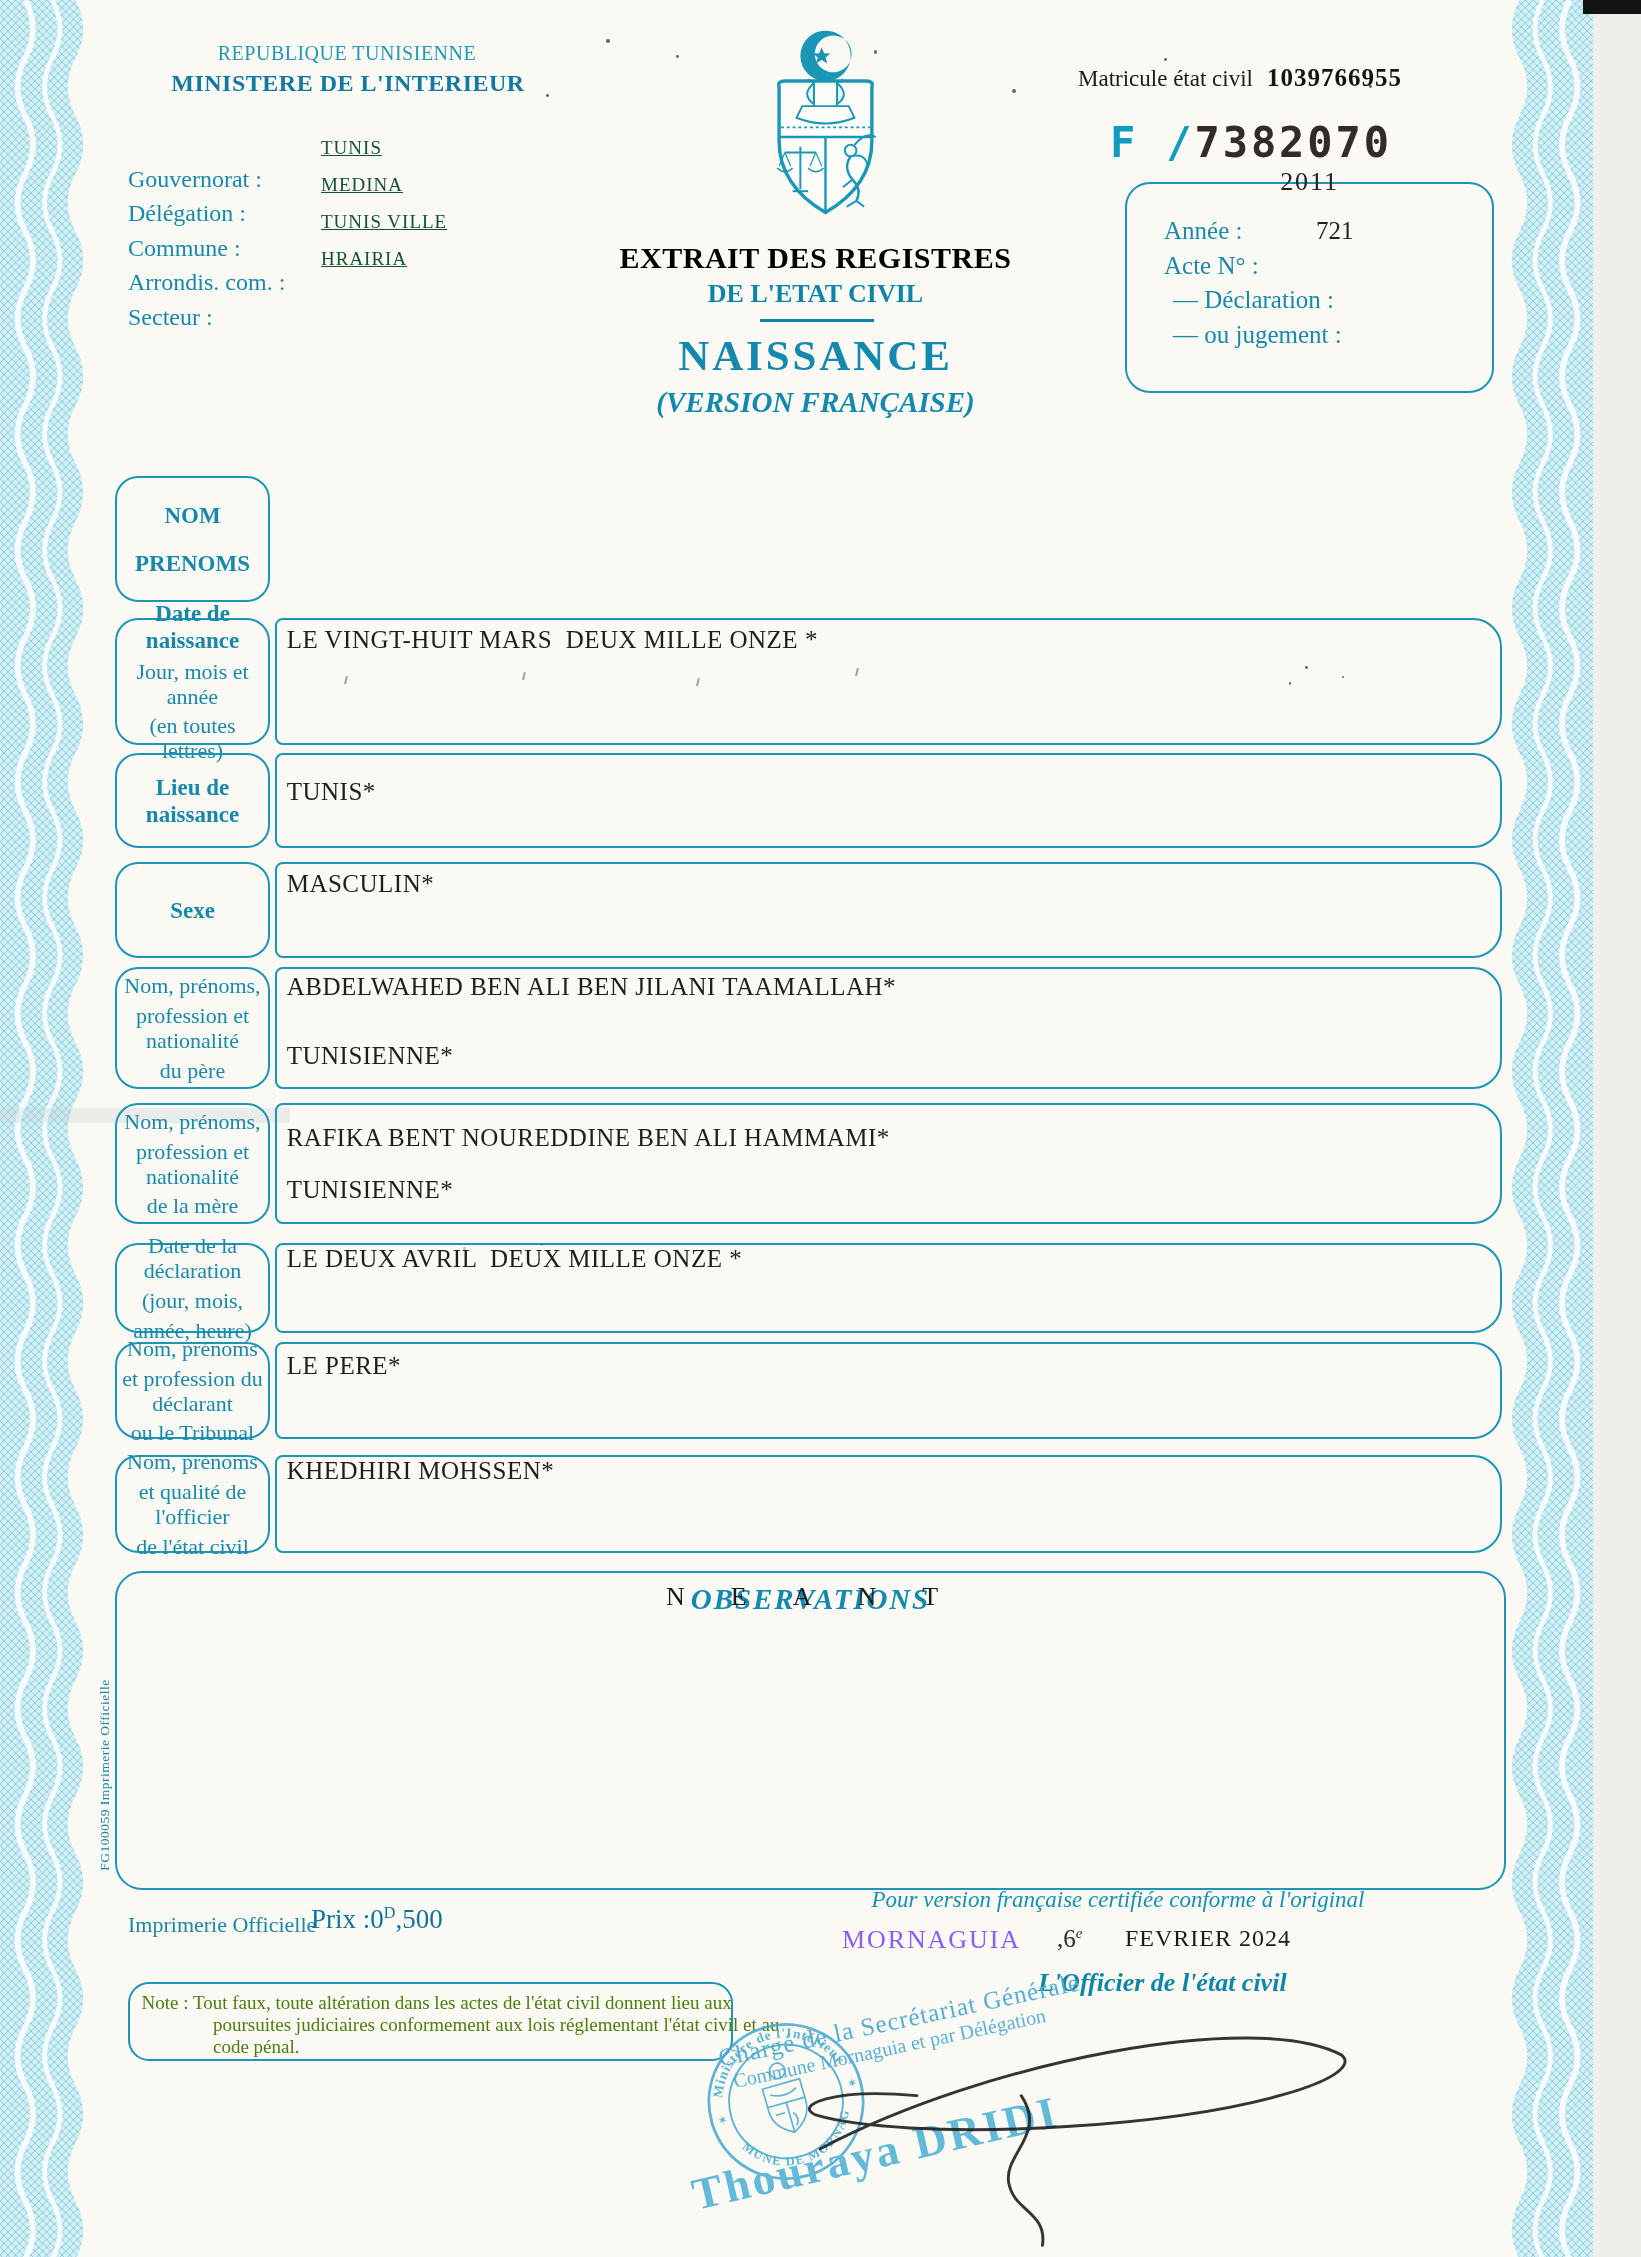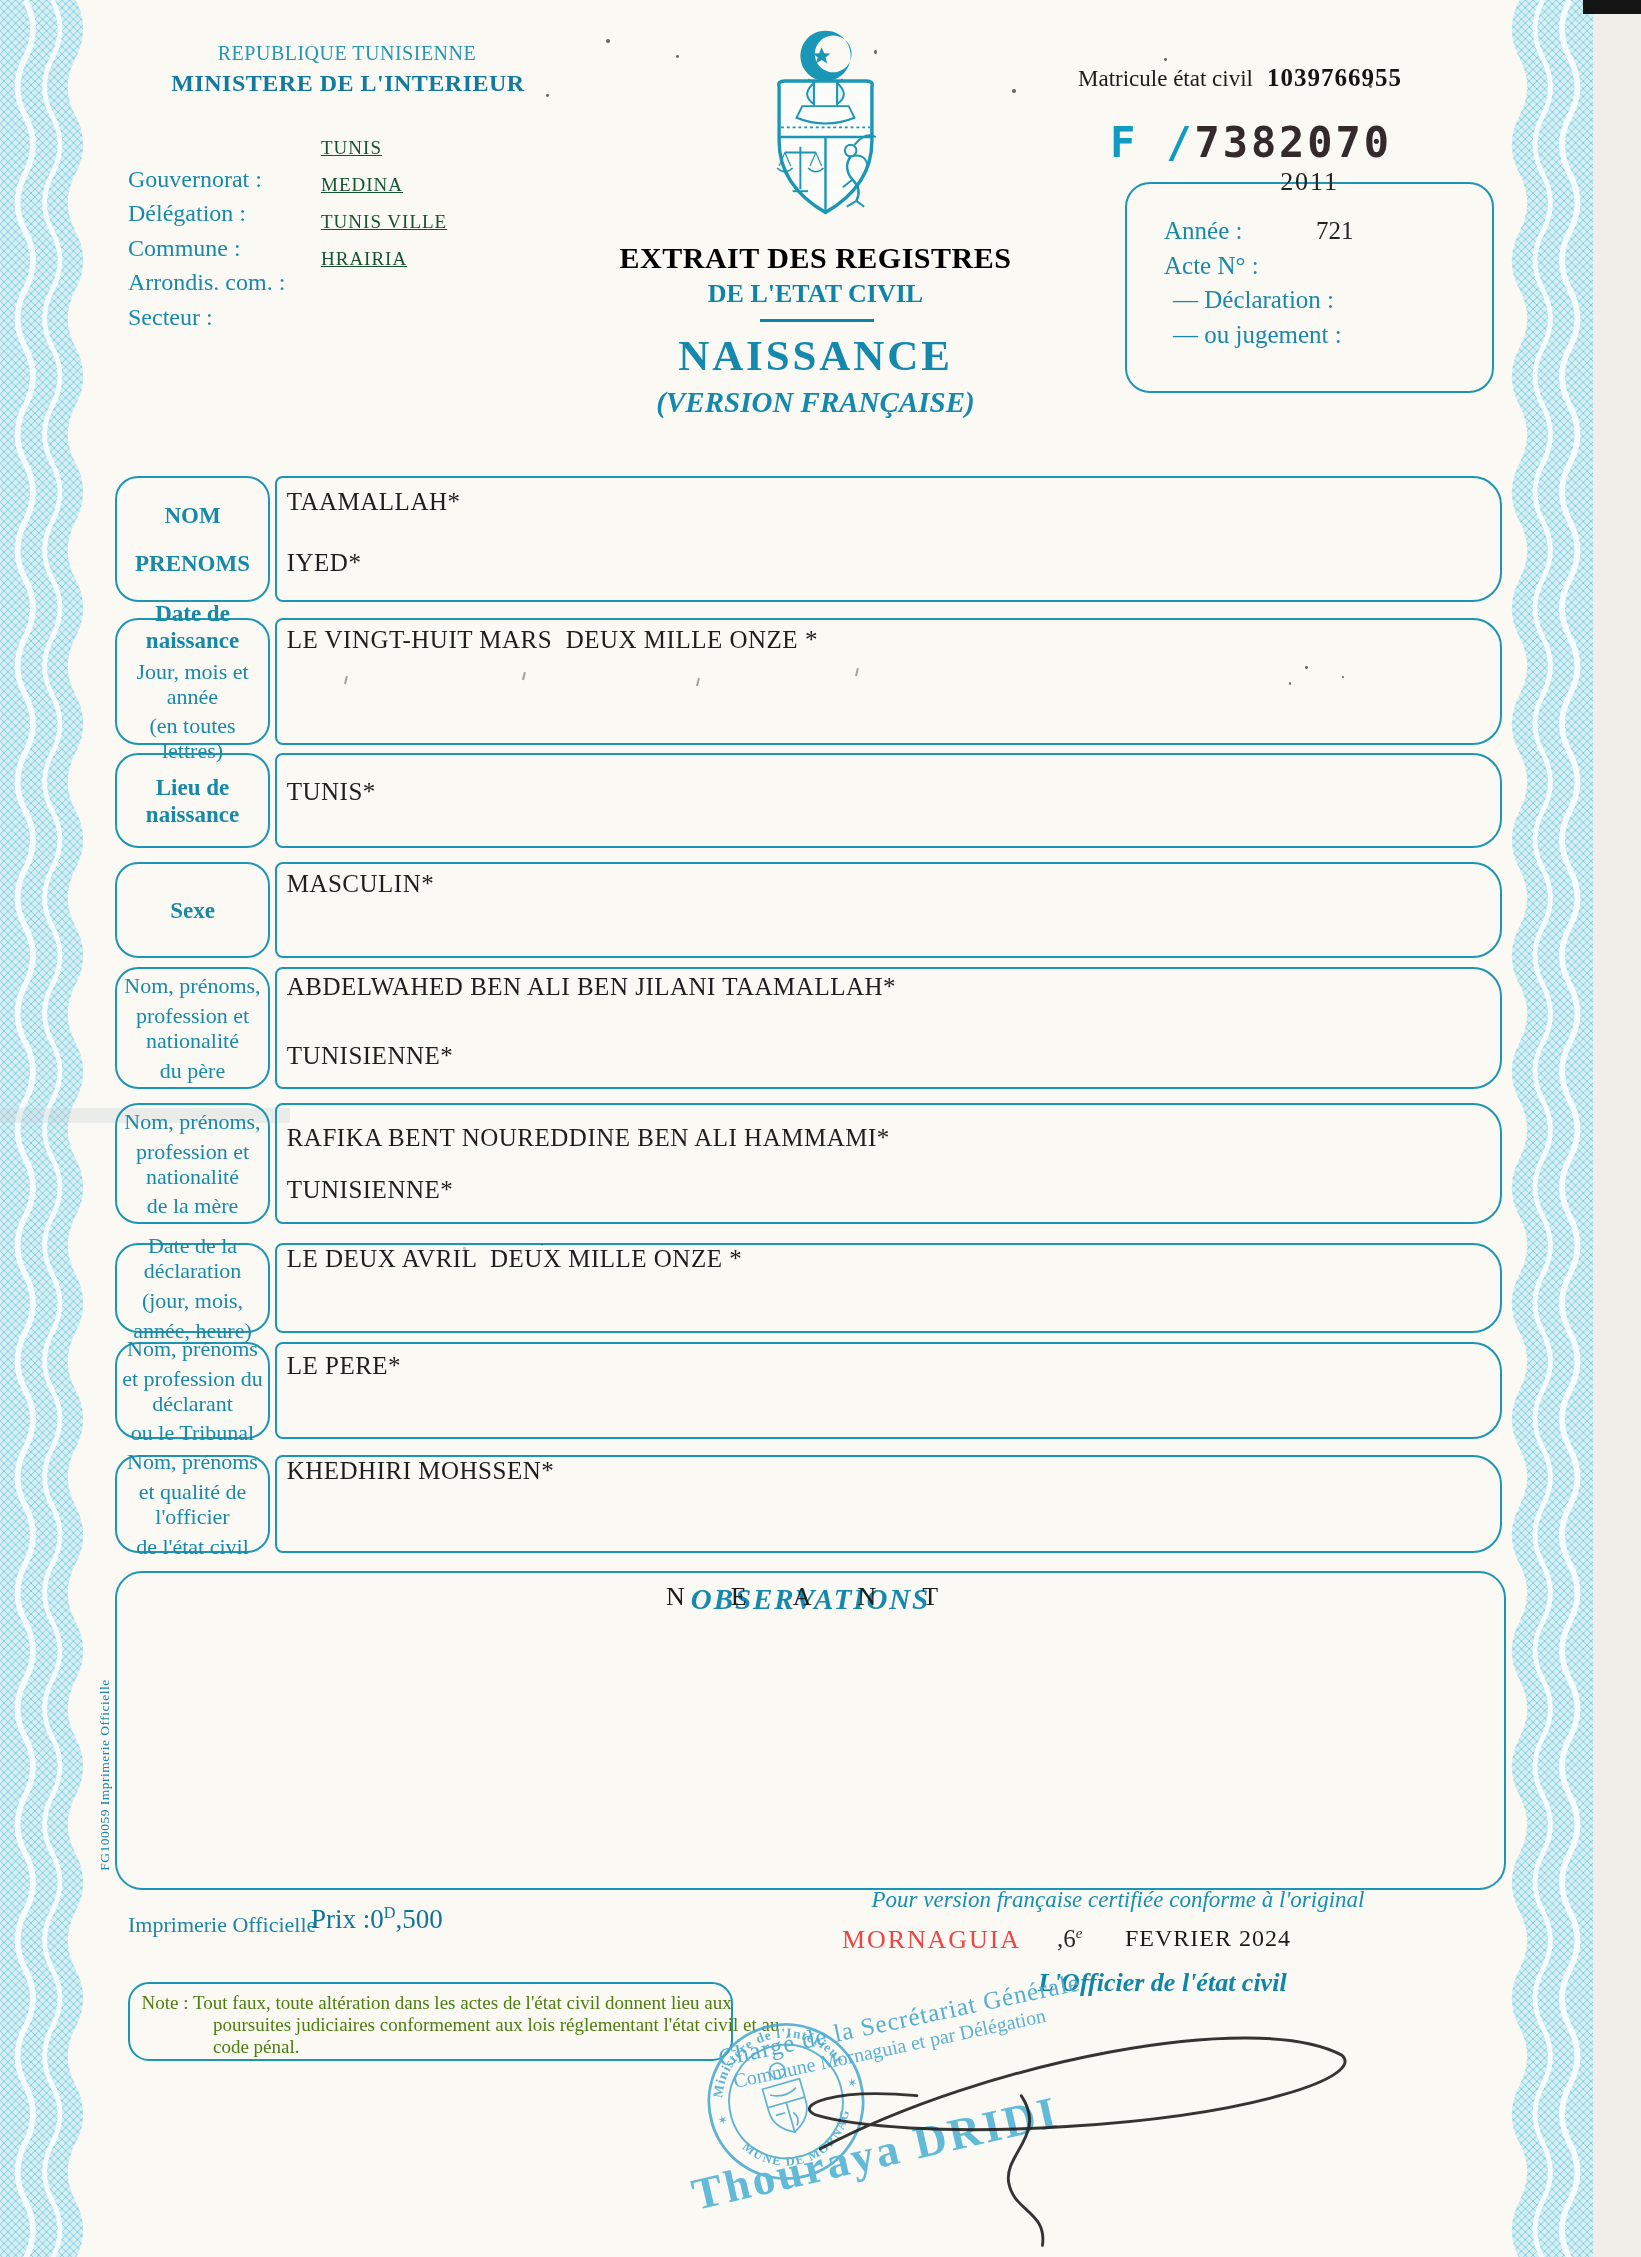--- a/index.html
+++ b/index.html
@@ -36,21 +36,21 @@
   .lb{font-size:22px;color:#1989a9;line-height:25px;}
   .lbb{font-size:23px;color:#1888a8;font-weight:bold;line-height:27px;}
   .vl{position:absolute;left:9.7px;font-size:25px;color:#1f1e1f;letter-spacing:0.5px;white-space:pre;}
   .obs-box{left:115px;top:1571px;width:1387px;height:315px;border:2.9px solid #1d95b4;border-radius:27px;}
   .obs-title{left:0;top:9.7px;width:100%;text-align:center;font-size:29px;font-weight:bold;font-style:italic;color:#1489ad;letter-spacing:1.9px;}
   .obs-neant{left:666px;top:1582px;font-size:26px;color:#1b1b1b;letter-spacing:46px;}
   
   .imprimerie{left:128px;top:1912px;font-size:22px;color:#1d85a5;}
   .prix{left:311px;top:1904px;font-size:27px;color:#10739b;}
   .cert{left:821px;top:1887px;width:594px;text-align:center;font-size:23px;font-style:italic;color:#1590b2;}
-  .place{left:842px;top:1925px;font-size:26px;color:#ef4444;letter-spacing:1.9px;}
+  .place{left:842px;top:1925px;font-size:26px;color:#8b5cf6;letter-spacing:1.9px;}
   .day{left:1057px;top:1925px;font-size:25px;color:#2a2a2a;}
   .monthyear{left:1125px;top:1925px;font-size:24px;color:#1c1c1c;letter-spacing:1px;}
   .officer{left:1038px;top:1968px;font-size:26px;font-weight:bold;font-style:italic;color:#0f86a8;}
   .note-box{left:128px;top:1982px;width:601px;height:75px;border:2.9px solid #1d95b4;border-radius:21px;}
   .note-t{position:absolute;font-size:19px;color:#4d7c0f;line-height:22px;white-space:nowrap;}
   .side-code{left:2.9px;top:1767px;width:203px;text-align:center;transform:rotate(-90deg);font-size:13.5px;color:#1d85a5;letter-spacing:0.5px;}
   
   .overprint{left:716px;top:2045px;width:637px;transform:rotate(-12deg);transform-origin:left top;color:#54aed2;}
   .ov1{font-size:25px;letter-spacing:1px;}
   .ov2{font-size:20px;padding-left:9.7px;opacity:.95;}
@@ -141,24 +141,20 @@
   <div class="abs title-block t1">EXTRAIT DES REGISTRES</div>
   <div class="abs title-block t2">DE L'ETAT CIVIL</div>
   <div class="abs t-underline"></div>
   <div class="abs title-block t3">NAISSANCE</div>
   <div class="abs title-block t4">(VERSION FRANÇAISE)</div>
 
   <div class="row" style="top:476px;height:126px">
     <div class="lbox" style="gap:21px">
       <span class="lbb">NOM</span>
       <span class="lbb">PRENOMS</span>
-    </div>
-    <div class="vbox">
-      <span class="vl" style="top:9.7px">TAAMALLAH*</span>
-      <span class="vl" style="top:71px">IYED*</span>
     </div>
   </div>
 
   <div class="row" style="top:618px;height:127px">
     <div class="lbox">
       <span class="lbb">Date de naissance</span>
       <span class="lb">Jour, mois et année</span>
       <span class="lb">(en toutes lettres)</span>
     </div>
     <div class="vbox">

